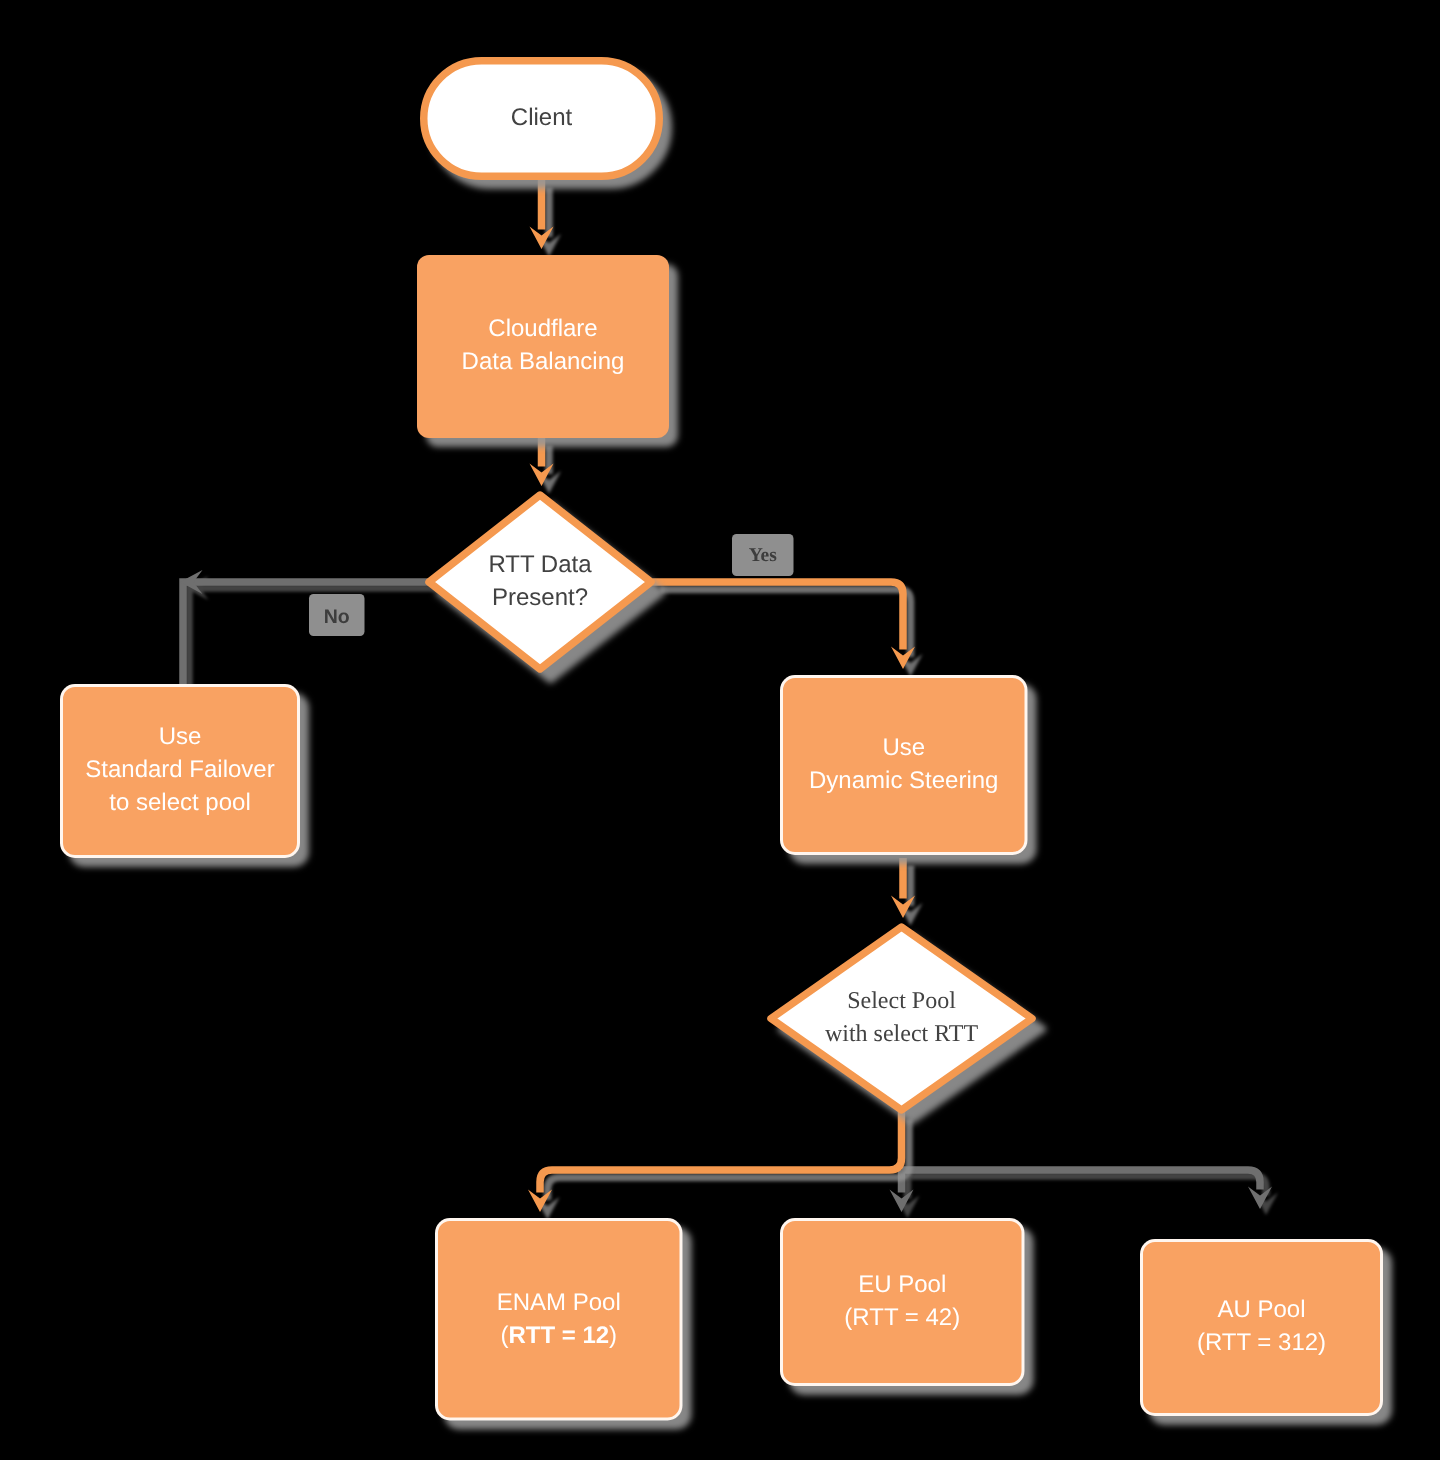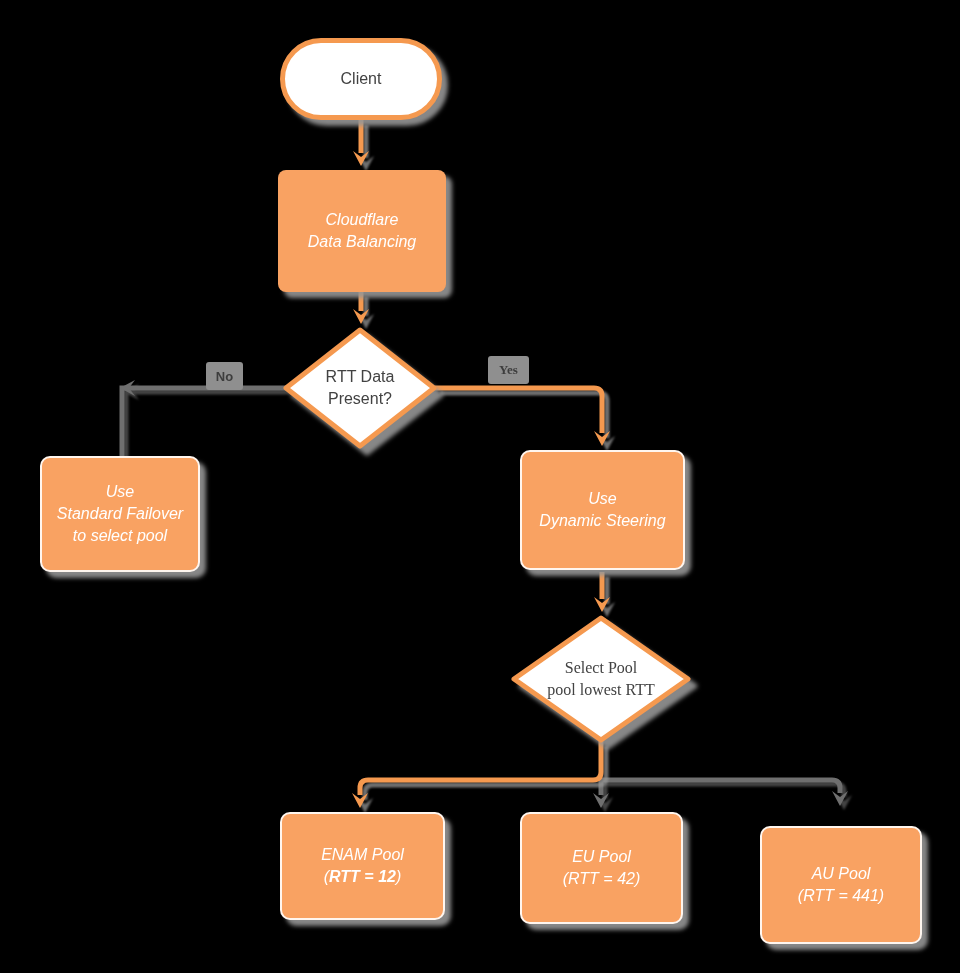--- a/index.html
+++ b/index.html
@@ -29,21 +29,20 @@
   .node{
     position:absolute;z-index:2;box-sizing:border-box;
     display:flex;flex-direction:column;align-items:center;justify-content:center;
     text-align:center;font-size:16px;line-height:22px;
   }
   .box{
     background:var(--orange-fill);
     border:2px solid rgba(255,255,255,0.9);
     border-radius:10px;color:var(--white-text);
     filter:drop-shadow(6px 6px 2px rgba(150,150,150,0.9));
-    font-style:italic;
   }
   .box.no-border{border:none;border-radius:8px;}
   .terminator{
     background:#FFFFFF;border:5px solid var(--orange-stroke);
     border-radius:45px;color:var(--dark-text);
     filter:drop-shadow(6px 6px 2px rgba(150,150,150,0.9));
   }
   .diamond-wrap{position:absolute;z-index:2;}
   .diamond-wrap svg{display:block;filter:drop-shadow(7px 7px 2px rgba(150,150,150,0.9));}
   .diamond-wrap polygon{fill:#FFFFFF;stroke:var(--orange-stroke);stroke-width:5;stroke-linejoin:round;}
@@ -108,21 +107,21 @@
   <div class="diamond-wrap" style="left:283px;top:327px;width:154px;height:122px;">
     <svg width="154" height="122" viewBox="0 0 154 122">
       <polygon points="77,3 151,61 77,119 3,61"></polygon>
     </svg>
     <div class="diamond-text">
       <span class="line">RTT Data</span>
       <span class="line">Present?</span>
     </div>
   </div>
 
-  <div class="badge" style="left:206px;top:362px;width:37px;height:28px;align-items:center;">
+  <div class="badge" style="left:206px;top:396px;width:37px;height:28px;align-items:center;">
     <span>No</span>
   </div>
   <div class="badge" style="left:488px;top:356px;width:41px;height:28px;font-family:Liberation Serif, serif;">
     <span>Yes</span>
   </div>
 
   <div class="node box" style="left:40px;top:456px;width:160px;height:116px;">
     <span class="line">Use</span>
     <span class="line">Standard Failover</span>
     <span class="line">to select pool</span>
@@ -132,32 +131,32 @@
     <span class="line">Use</span>
     <span class="line">Dynamic Steering</span>
   </div>
 
   <div class="diamond-wrap" style="left:511px;top:615px;width:180px;height:128px;font-family:Liberation Serif, serif;">
     <svg width="180" height="128" viewBox="0 0 180 128">
       <polygon points="90,3 177,64 90,125 3,64"></polygon>
     </svg>
     <div class="diamond-text">
       <span class="line">Select Pool</span>
-      <span class="line">pool lowest RTT</span>
+      <span class="line">with select RTT</span>
     </div>
   </div>
 
-  <div class="node box" style="left:280px;top:812px;width:165px;height:108px;">
+  <div class="node box" style="left:290px;top:812px;width:165px;height:135px;">
     <span class="line">ENAM Pool</span>
     <span class="line"><span>(</span><b>RTT = 12</b><span>)</span></span>
   </div>
 
   <div class="node box" style="left:520px;top:812px;width:163px;height:112px;">
     <span class="line">EU Pool</span>
     <span class="line">(RTT = 42)</span>
   </div>
 
   <div class="node box" style="left:760px;top:810px;width:162px;height:118px;margin-top:16px;">
     <span class="line">AU Pool</span>
-    <span class="line">(RTT = 441)</span>
+    <span class="line">(RTT = 312)</span>
   </div>
 
 </div>
 
 </body></html>

